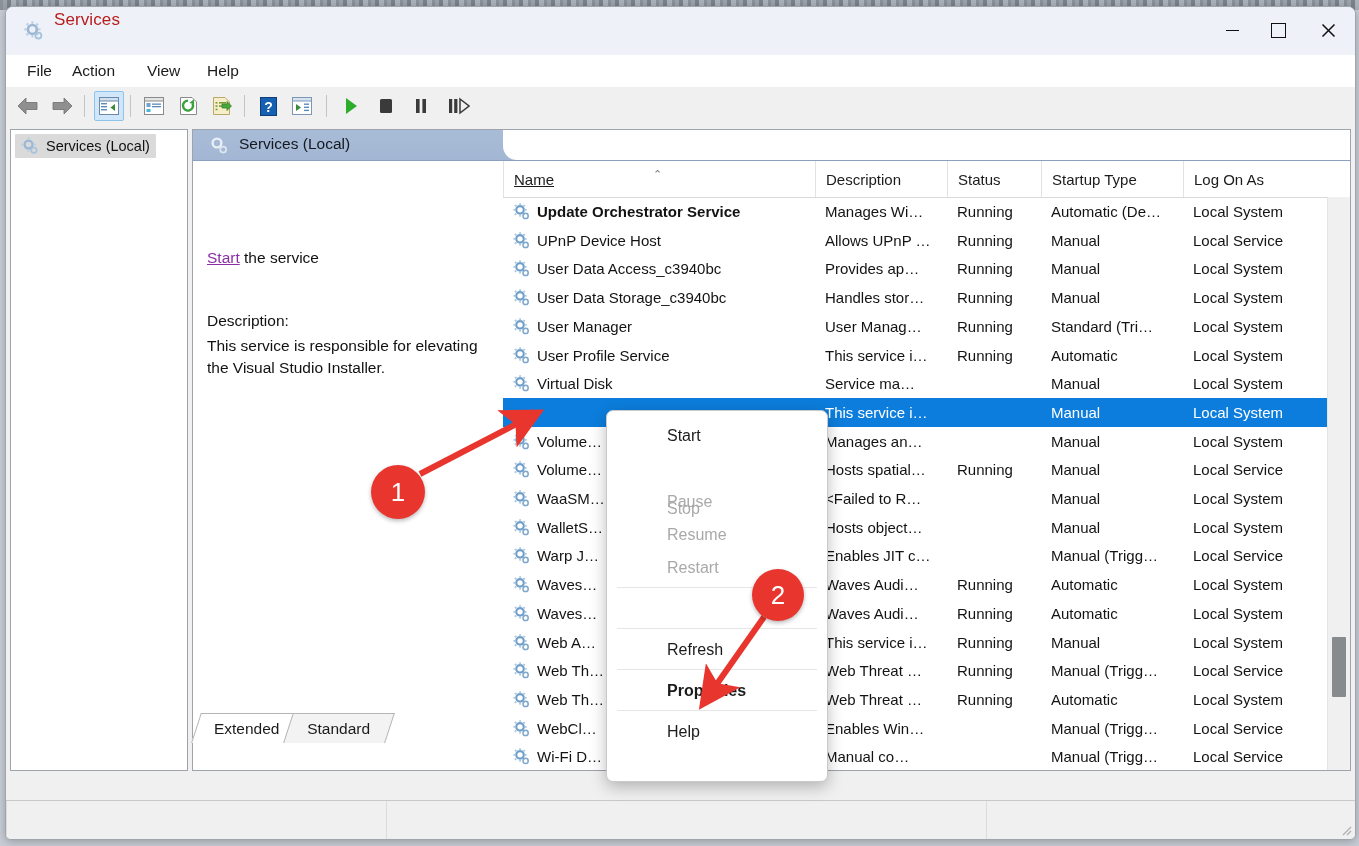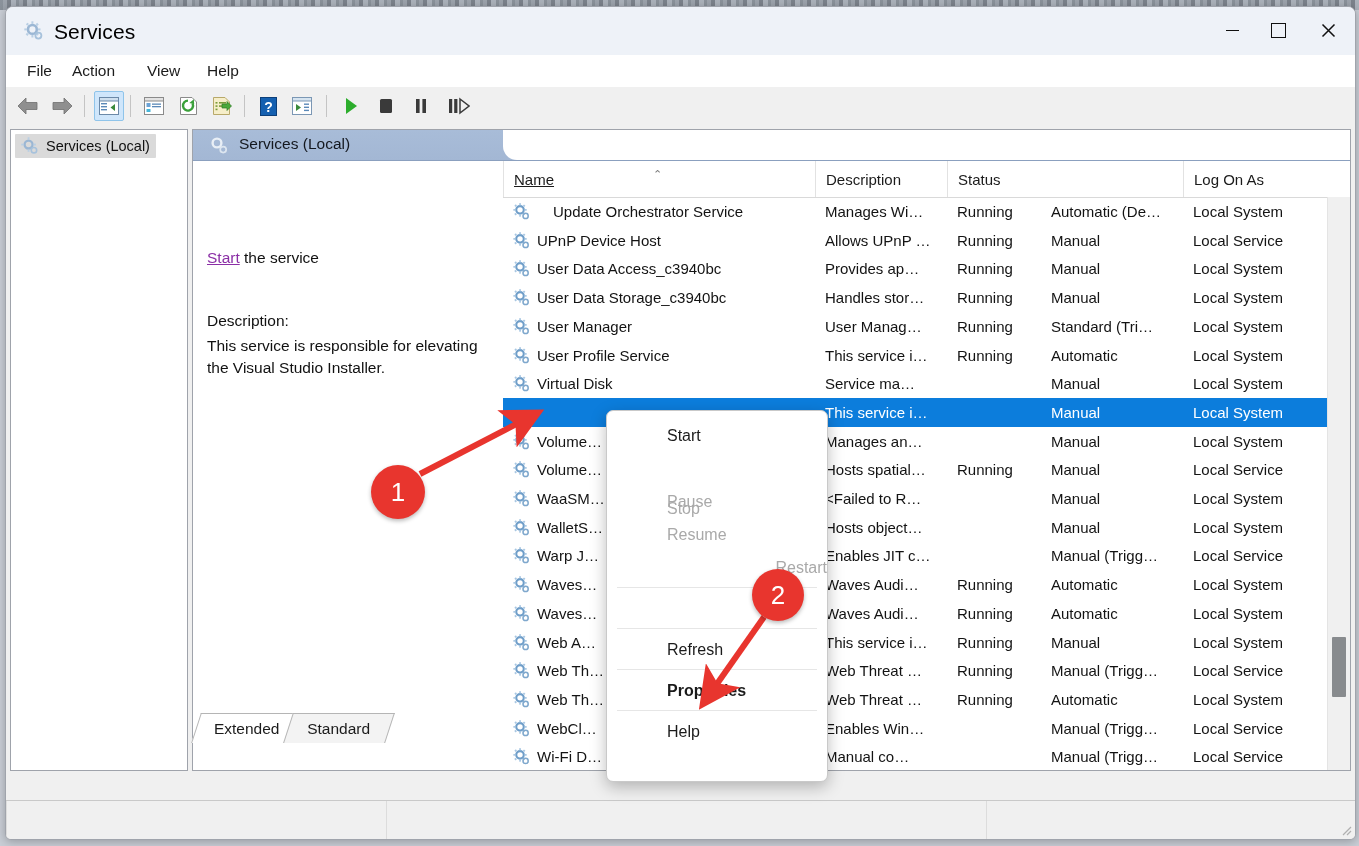--- a/index.html
+++ b/index.html
@@ -32,22 +32,22 @@
   
   #titlebar{
     position:absolute;left:0;top:0;width:100%;height:48px;
     background:#eef2f8;
     border-bottom:1px solid #eef2f8;
   }
   #title-icon{
     position:absolute;left:18px;top:14px;width:20px;height:20px;
   }
   #title-text{
-    position:absolute;left:48px;top:13px;
-    font-size:21px;color:#000000;letter-spacing:.1px;
+    position:absolute;left:48px;top:3px;
+    font-size:17px;color:#b91c1c;letter-spacing:.1px;
   }
   .wbtn{
     position:absolute;top:0;width:46px;height:47px;
     display:flex;align-items:center;justify-content:center;
     cursor:default;
   }
   #btn-min{right:100px;}
   #btn-max{right:54px;}
   #btn-close{right:4px;}
   #min-line{width:13px;height:1.6px;background:#101010;}
@@ -403,20 +403,23 @@
             <div id="sort-caret" style="left: 150px;">⌃</div>
             <div class="colh" style="left: 0px; width: 312px; text-decoration: underline;">
               <span>Name</span>
             </div>
             <div class="colh" style="left: 312px; width: 132px;">
               <span>Description</span>
             </div>
             <div class="colh" style="left: 444px; width: 94px;">
               <span>Status</span>
             </div>
+            <div class="colh" style="left: 538px; width: 142px;">
+              <span>Startup Type</span>
+            </div>
             <div class="colh" style="left: 680px; width: 130px;">
               <span>Log On As</span>
             </div>
           </div>
         <div id="rows">
             <div class="row" style="top: 0px;">
               <svg viewBox="0 0 20 20" class="svcicon">
                 <g fill="none" stroke="#6f9ec9" stroke-width="2.4">
                   <circle cx="7.8" cy="7.6" r="4.2"></circle>
                 </g>
@@ -427,21 +430,21 @@
                   <rect x="12.8" y="6.7" width="2.4" height="1.9"></rect>
                   <rect x="1.9" y="1.9" width="2.2" height="1.9" transform="rotate(-45 3 2.9)"></rect>
                   <rect x="11.3" y="11.1" width="2.2" height="1.9" transform="rotate(-45 12.4 12)"></rect>
                   <rect x="11.4" y="2" width="1.9" height="2.2" transform="rotate(-45 12.3 3.1)"></rect>
                   <rect x="1.9" y="11.2" width="1.9" height="2.2" transform="rotate(-45 2.9 12.3)"></rect>
                 </g>
                 <g fill="none" stroke="#7fa8cd" stroke-width="1.7">
                   <circle cx="14" cy="14.4" r="2.9"></circle>
                 </g>
               </svg>
-              <div class="cell name" style="left: 16px; width: 312px;">Update Orchestrator Service</div>
+              <div class="cell name" style="left: 0px; width: 312px; font-weight: bold;">Update Orchestrator Service</div>
               <div class="cell" style="left: 312px; width: 132px;">Manages Wi…</div>
               <div class="cell" style="left: 444px; width: 94px;">Running</div>
               <div class="cell" style="left: 538px; width: 142px;">Automatic (De…</div>
               <div class="cell" style="left: 680px; width: 130px;">Local System</div>
             </div>
             <div class="row" style="top: 28.7px;">
               <svg viewBox="0 0 20 20" class="svcicon">
                 <g fill="none" stroke="#6f9ec9" stroke-width="2.4">
                   <circle cx="7.8" cy="7.6" r="4.2"></circle>
                 </g>
@@ -947,21 +950,21 @@
       </div>
       <div class="ctx-item dim" style="top: 41px; margin-top: 40px;">
         <span>Stop</span>
       </div>
       <div class="ctx-item dim" style="top: 74px;">
         <span>Pause</span>
       </div>
       <div class="ctx-item dim" style="top: 107px;">
         <span>Resume</span>
       </div>
-      <div class="ctx-item dim" style="top: 140px; justify-content: flex-end;">
+      <div class="ctx-item dim" style="top: 140px;">
         <span>Restart</span>
       </div>
       <div class="ctx-sep" style="top: 176px;"></div>
       <div class="ctx-sep" style="top: 217px;"></div>
       <div class="ctx-item" style="top: 222px;">
         <span>Refresh</span>
       </div>
       <div class="ctx-sep" style="top: 258px;"></div>
       <div class="ctx-item bold" style="top: 263px;">
         <span>Properties</span>

